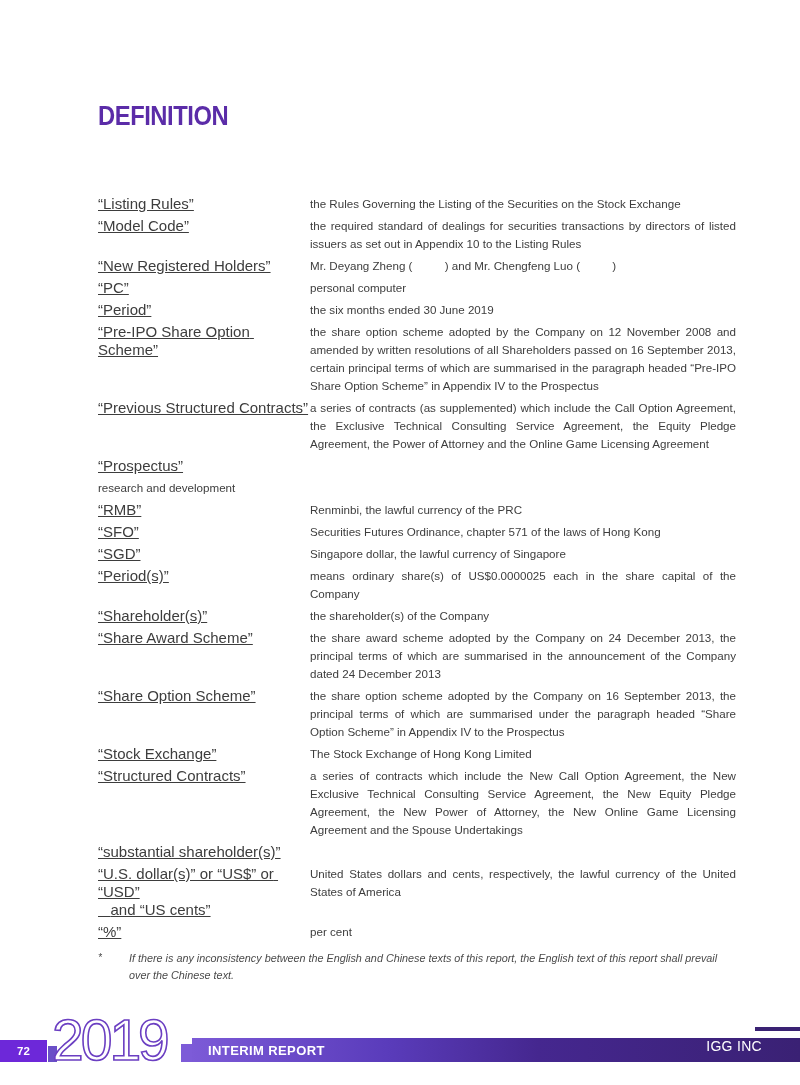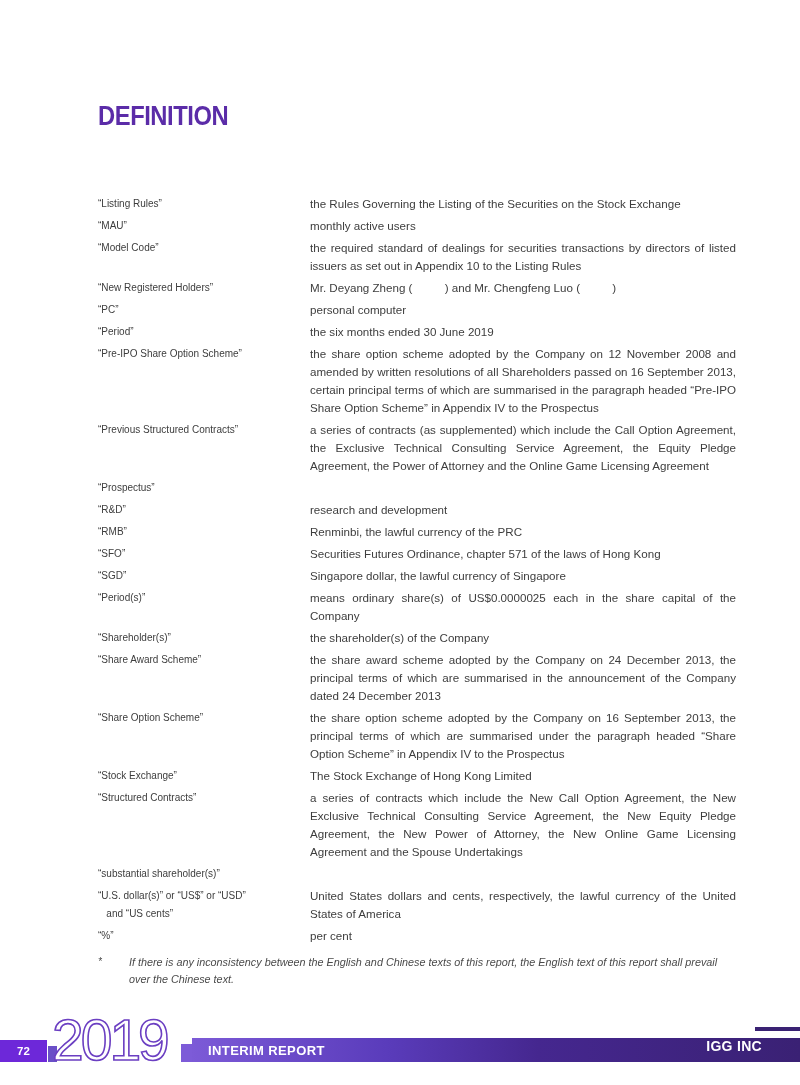--- a/index.html
+++ b/index.html
@@ -31,24 +31,25 @@
   }
 
   .def-list { margin-top: 63px; }
 
   .row {
     display: grid;
     grid-template-columns: 212px 1fr;
     margin-bottom: 4px;
   }
   .term {
-    font-size: 10px;
+    font-size: 15px;
     line-height: 18px;
     white-space: pre-wrap;
     color: #3d3d3d;
+    text-decoration: underline;
   }
   .def {
     font-size: 11.6px;
     line-height: 18px;
     text-align: justify;
     color: #3d3d3d;
   }
   .row:last-child .def { text-align: left; }
 
   .footnote {
@@ -112,44 +113,40 @@
     font-size: 13px;
     letter-spacing: 0.4px;
     padding-left: 16px;
   }
   .company-label {
     position: absolute;
     right: 38px; top: 0;
     height: 16px;
     display: flex; align-items: center;
     color: #ffffff;
-    font-weight: bold;
+    font-weight: normal;
     font-size: 14px;
     letter-spacing: 0.3px;
   }
 </style>
 </head>
 <body>
 
 <div class="page">
 
   <div class="content">
     <h1 class="page-title">DEFINITION</h1>
 
     <div class="def-list" id="def-list">
 
     <div class="row" style="">
         <div class="term">“Listing Rules”</div>
         <div class="def">the Rules Governing the Listing of the Securities on the Stock Exchange</div>
       </div>
         <div class="row" style="">
-        <div class="term">“MAU”</div>
-        <div class="def">monthly active users</div>
-      </div>
-        <div class="row" style="">
         <div class="term">“Model Code”</div>
         <div class="def">the required standard of dealings for securities transactions by directors of listed issuers as set out in Appendix 10 to the Listing Rules</div>
       </div>
         <div class="row" style="">
         <div class="term">“New Registered Holders”</div>
         <div class="def">Mr. Deyang Zheng (&nbsp;&nbsp;&nbsp;&nbsp;&nbsp;&nbsp;&nbsp;&nbsp;&nbsp;&nbsp;) and Mr. Chengfeng Luo (&nbsp;&nbsp;&nbsp;&nbsp;&nbsp;&nbsp;&nbsp;&nbsp;&nbsp;&nbsp;)</div>
       </div>
         <div class="row" style="">
         <div class="term">“PC”</div>
         <div class="def">personal computer</div>
@@ -163,21 +160,20 @@
         <div class="def">the share option scheme adopted by the Company on 12 November 2008 and amended by written resolutions of all Shareholders passed on 16 September 2013, certain principal terms of which are summarised in the paragraph headed “Pre-IPO Share Option Scheme” in Appendix IV to the Prospectus</div>
       </div>
         <div class="row" style="">
         <div class="term">“Previous Structured Contracts”</div>
         <div class="def">a series of contracts (as supplemented) which include the Call Option Agreement, the Exclusive Technical Consulting Service Agreement, the Equity Pledge Agreement, the Power of Attorney and the Online Game Licensing Agreement</div>
       </div>
         <div class="row" style="">
         <div class="term">“Prospectus”</div>
       </div>
         <div class="row" style="">
-        <div class="term">“R&amp;D”</div>
         <div class="def">research and development</div>
       </div>
         <div class="row" style="">
         <div class="term">“RMB”</div>
         <div class="def">Renminbi, the lawful currency of the PRC</div>
       </div>
         <div class="row" style="">
         <div class="term">“SFO”</div>
         <div class="def">Securities Futures Ordinance, chapter 571 of the laws of Hong Kong</div>
       </div>

